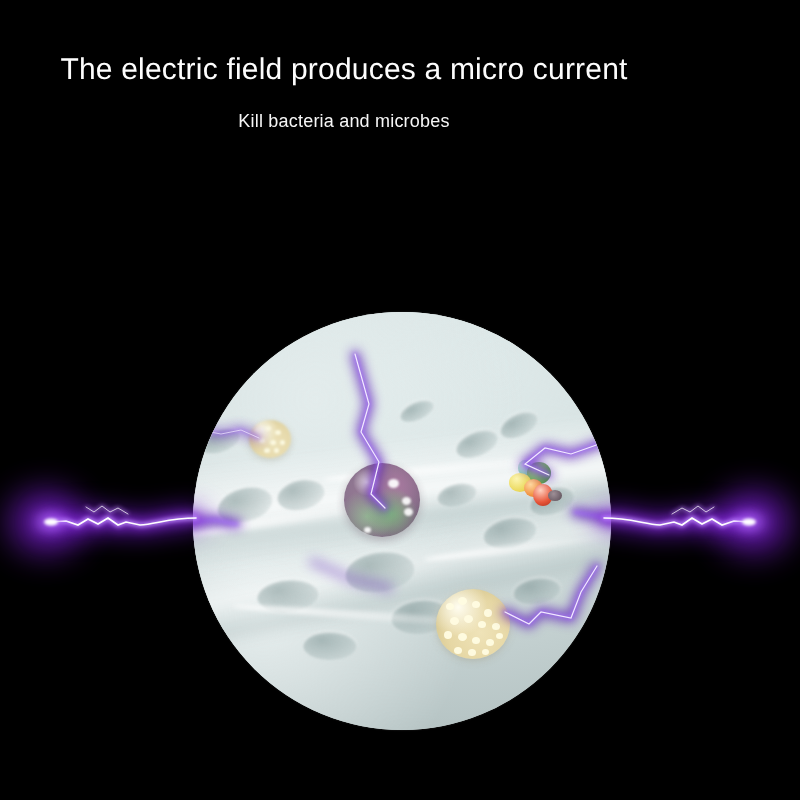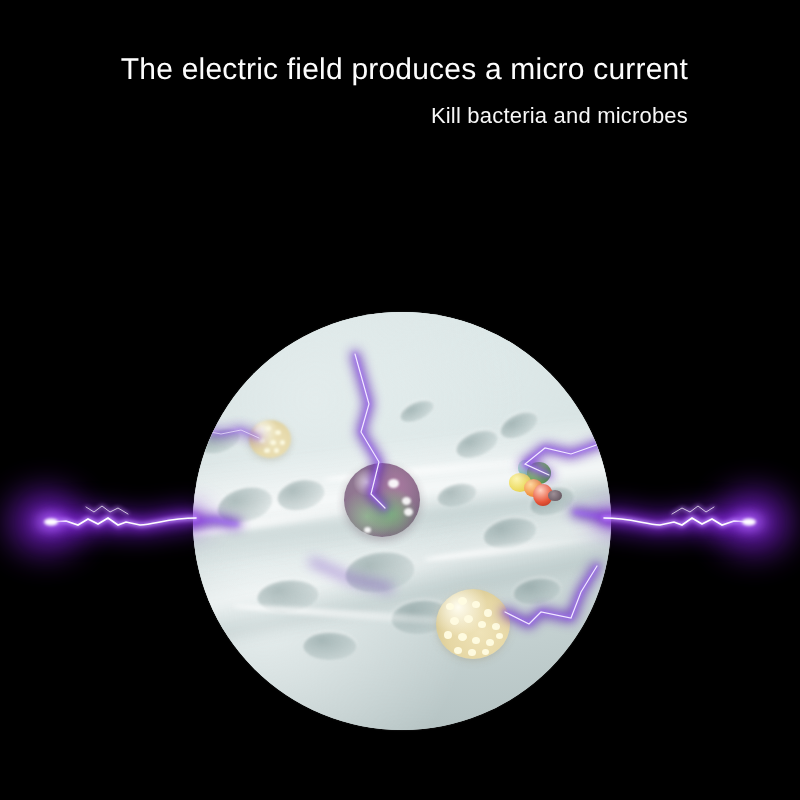--- a/index.html
+++ b/index.html
@@ -4,27 +4,27 @@
 <title>Micro Current Electric Field</title>
 <style>
   * { margin:0; padding:0; box-sizing:border-box; }
   html,body{
     width:800px; height:800px; background:#000; overflow:hidden;
     font-family:"Liberation Sans","DejaVu Sans",sans-serif;
   }
   #stage{ position:relative; width:800px; height:800px; background:#000; }
 
   
-  .txt-wrap{ position:absolute; left:0; top:0; width:688px; text-align:right; z-index:40; }
+  .txt-wrap{ position:absolute; left:0; top:0; width:688px; text-align:center; z-index:40; }
   .title{
     margin-top:52px; color:#fdfdfd; font-size:30px; font-weight:300;
     letter-spacing:.2px; line-height:1.18; text-rendering:geometricPrecision;
   }
   .subtitle{
-    margin-top:16px; color:#f7f7f7; font-size:22px; font-weight:300;
+    margin-top:24px; color:#f7f7f7; font-size:18px; font-weight:300;
     letter-spacing:.2px;
   }
   .body-lines{ margin-top:24px; }
   .body-line{
     color:#f0f0f0; font-size:11.6px; font-weight:400; line-height:1.35;
     letter-spacing:.05px;
   }
   .body-line + .body-line{ margin-top:17px; }
 
   

